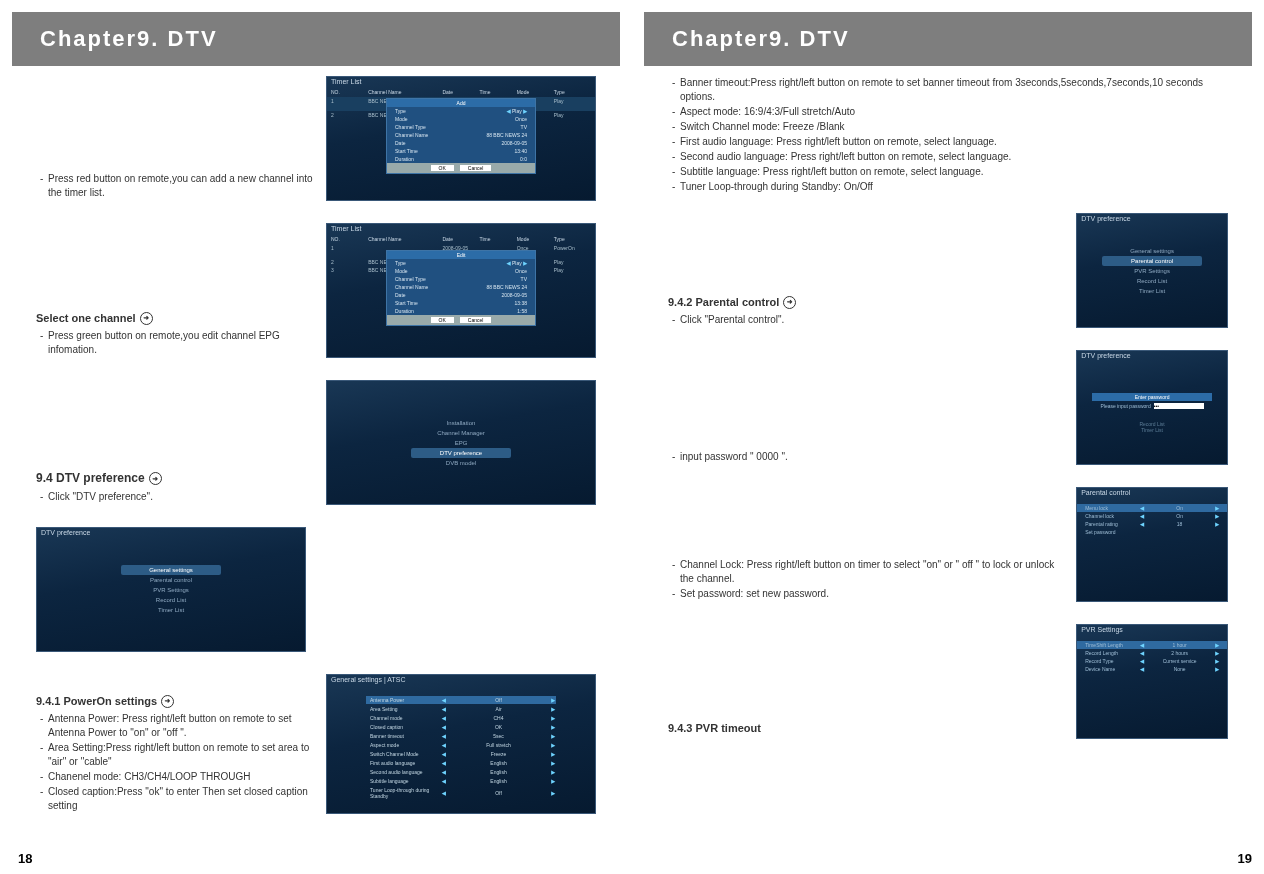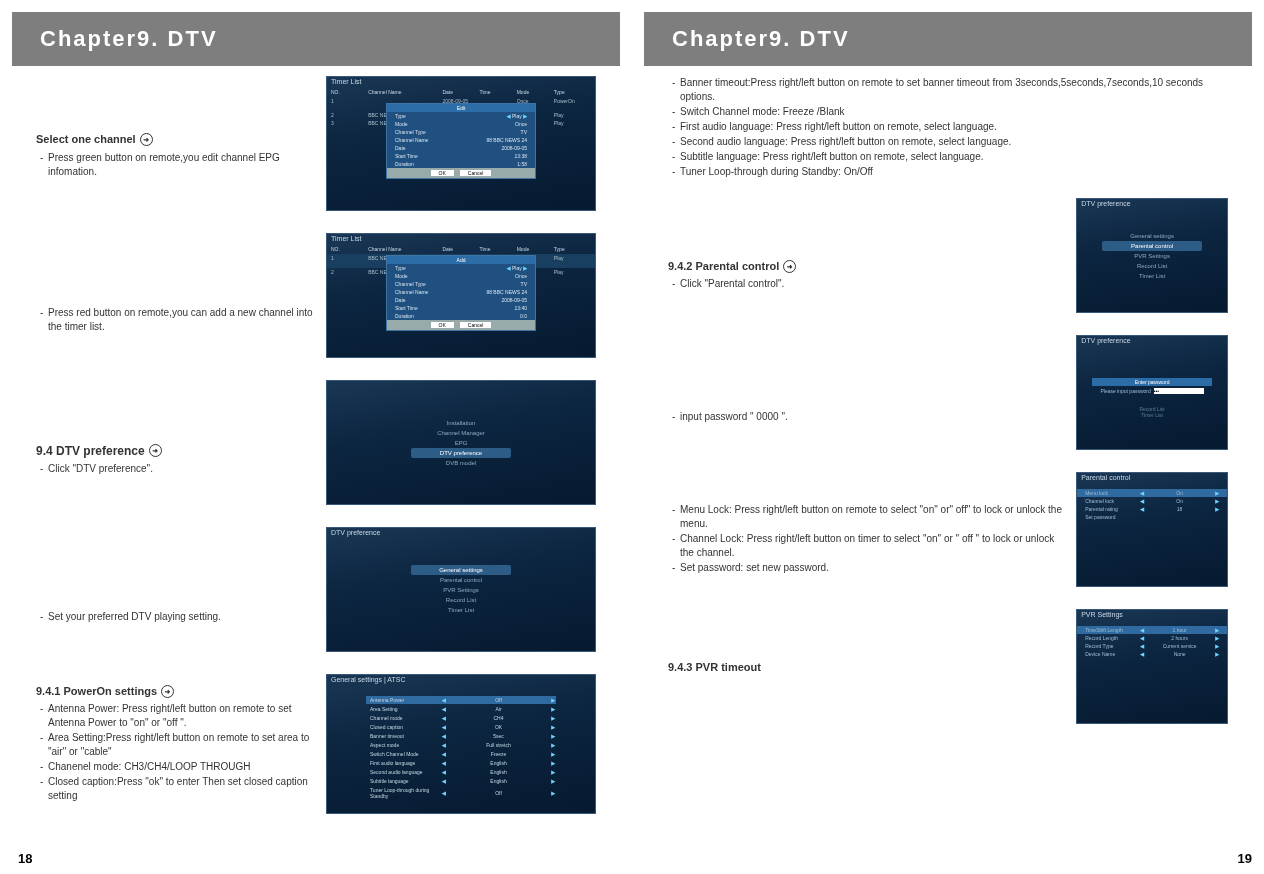--- a/index.html
+++ b/index.html
@@ -1,20 +1,20 @@
 <!DOCTYPE html>
 <html><head>
 <meta charset="utf-8">
 <style>
 *{margin:0;padding:0;box-sizing:border-box}
 body{background:#fff;font-family:Arial,Helvetica,sans-serif;width:1264px;height:874px;display:flex}
 .page{width:632px;height:874px;position:relative;padding:12px}
 .hdr{background:#7e7e7e;color:#fff;padding:14px 28px;font-weight:bold;font-size:22px;letter-spacing:2px;font-family:Arial Black,Arial,sans-serif}
 .content{padding:10px 24px 20px 24px;position:relative}
-.blk{display:flex;gap:10px;margin-bottom:22px;align-items:center}
+.blk{display:flex;gap:10px;margin-bottom:22px;align-items:flex-end}
 .lft{width:280px;font-size:10px;color:#333;line-height:1.4}
 .lft .tt{font-weight:bold;font-size:11px;margin-bottom:3px;display:flex;align-items:center;gap:4px}
 .lft .tt2{font-weight:bold;font-size:12px;margin-bottom:3px;display:flex;align-items:center;gap:4px}
 .lft ul{list-style:none;margin-left:4px}
 .lft ul li{position:relative;padding-left:8px;margin-bottom:1px}
 .lft ul li:before{content:'-';position:absolute;left:0}
 .ico{display:inline-flex;width:13px;height:13px;border:1px solid #333;border-radius:50%;align-items:center;justify-content:center;font-size:7px}
 .shot{position:relative;background:linear-gradient(170deg,#193755 0%,#0c2540 40%,#061a30 100%);border:1px solid #3a5878;overflow:hidden}
 .shot .cap{position:absolute;top:1px;left:4px;color:#c9d8e6;font-size:7px}
 .menu{position:absolute;left:50%;top:50%;transform:translate(-50%,-50%);width:100px}
@@ -50,20 +50,92 @@
 .pclist .pr.sel{background:#2f6aa0}
 </style>
 </head>
 <body>
 
 <div class="page">
  <div class="hdr">Chapter9.  DTV</div>
  <div class="content">
 
   <div class="blk">
+   <div class="lft" style="padding-top:50px">
+    <ul>
+            <li>Press red button on remote,you can add a new channel into the timer list.</li>
+          </ul>
+   </div>
+   <div class="shot" style="width:270px;height:125px">
+    <span class="cap">Timer List</span>
+    <div class="tblsh" style="padding-top:10px">
+     <div class="hrow">
+              <span>NO.</span>
+              <span style="flex:2">Channel Name</span>
+              <span>Date</span>
+              <span>Time</span>
+              <span>Mode</span>
+              <span>Type</span>
+            </div>
+     <div class="drow" style="background:#193f60">
+              <span>1</span>
+              <span style="flex:2">BBC NEWS 24</span>
+              <span>2008-09-05 13:40</span>
+              <span></span>
+              <span>Once</span>
+              <span>Play</span>
+            </div>
+     <div class="drow">
+              <span>2</span>
+              <span style="flex:2">BBC NEWS 24</span>
+              <span></span>
+              <span></span>
+              <span>Once</span>
+              <span>Play</span>
+            </div>
+    </div>
+    <div class="dlg">
+     <div class="dti">Add</div>
+     <div class="drw">
+              <span>Type</span>
+              <span><span class="ar">◀</span> <span>Play</span> <span class="ar">▶</span></span>
+            </div>
+     <div class="drw">
+              <span>Mode</span>
+              <span>Once</span>
+            </div>
+     <div class="drw">
+              <span>Channel Type</span>
+              <span>TV</span>
+            </div>
+     <div class="drw">
+              <span>Channel Name</span>
+              <span>88  BBC NEWS 24</span>
+            </div>
+     <div class="drw">
+              <span>Date</span>
+              <span>2008-09-05</span>
+            </div>
+     <div class="drw">
+              <span>Start Time</span>
+              <span>13:40</span>
+            </div>
+     <div class="drw">
+              <span>Duration</span>
+              <span>0:0</span>
+            </div>
+     <div class="btns">
+              <span>OK</span>
+              <span>Cancel</span>
+            </div>
+    </div>
+   </div>
+  </div>
+
+  <div class="blk">
    <div class="lft" style="padding-top:25px">
     <div class="tt">
             <span>Select one channel</span>
             <span class="ico">➜</span>
           </div>
     <ul>
             <li>Press green button on remote,you edit channel EPG infomation.</li>
           </ul>
    </div>
    <div class="shot" style="width:270px;height:135px">
@@ -134,92 +206,20 @@
             </div>
      <div class="btns">
               <span>OK</span>
               <span>Cancel</span>
             </div>
     </div>
    </div>
   </div>
 
   <div class="blk">
-   <div class="lft" style="padding-top:50px">
-    <ul>
-            <li>Press red button on remote,you can add a new channel into the timer list.</li>
-          </ul>
-   </div>
-   <div class="shot" style="width:270px;height:125px">
-    <span class="cap">Timer List</span>
-    <div class="tblsh" style="padding-top:10px">
-     <div class="hrow">
-              <span>NO.</span>
-              <span style="flex:2">Channel Name</span>
-              <span>Date</span>
-              <span>Time</span>
-              <span>Mode</span>
-              <span>Type</span>
-            </div>
-     <div class="drow" style="background:#193f60">
-              <span>1</span>
-              <span style="flex:2">BBC NEWS 24</span>
-              <span>2008-09-05 13:40</span>
-              <span></span>
-              <span>Once</span>
-              <span>Play</span>
-            </div>
-     <div class="drow">
-              <span>2</span>
-              <span style="flex:2">BBC NEWS 24</span>
-              <span></span>
-              <span></span>
-              <span>Once</span>
-              <span>Play</span>
-            </div>
-    </div>
-    <div class="dlg">
-     <div class="dti">Add</div>
-     <div class="drw">
-              <span>Type</span>
-              <span><span class="ar">◀</span> <span>Play</span> <span class="ar">▶</span></span>
-            </div>
-     <div class="drw">
-              <span>Mode</span>
-              <span>Once</span>
-            </div>
-     <div class="drw">
-              <span>Channel Type</span>
-              <span>TV</span>
-            </div>
-     <div class="drw">
-              <span>Channel Name</span>
-              <span>88  BBC NEWS 24</span>
-            </div>
-     <div class="drw">
-              <span>Date</span>
-              <span>2008-09-05</span>
-            </div>
-     <div class="drw">
-              <span>Start Time</span>
-              <span>13:40</span>
-            </div>
-     <div class="drw">
-              <span>Duration</span>
-              <span>0:0</span>
-            </div>
-     <div class="btns">
-              <span>OK</span>
-              <span>Cancel</span>
-            </div>
-    </div>
-   </div>
-  </div>
-
-  <div class="blk">
    <div class="lft" style="padding-top:35px">
     <div class="tt2">
             <span>9.4 DTV preference</span>
             <span class="ico">➜</span>
           </div>
     <ul>
             <li>Click "DTV preference".</li>
           </ul>
    </div>
    <div class="shot" style="width:270px;height:125px">
@@ -227,25 +227,20 @@
      <div>Installation</div>
      <div>Channel Manager</div>
      <div>EPG</div>
      <div class="sel">DTV preference</div>
      <div>DVB model</div>
     </div>
    </div>
   </div>
 
   <div class="blk">
-   <div class="lft" style="padding-top:55px">
-    <ul>
-            <li>Set your preferred DTV playing setting.</li>
-          </ul>
-   </div>
    <div class="shot" style="width:270px;height:125px">
     <span class="cap">DTV preference</span>
     <div class="menu">
      <div class="sel">General settings</div>
      <div>Parental control</div>
      <div>PVR Settings</div>
      <div>Record List</div>
      <div>Timer List</div>
     </div>
    </div>
@@ -342,20 +337,21 @@
 </div>
 
 <div class="page">
  <div class="hdr">Chapter9.  DTV</div>
  <div class="content">
 
   <div class="blk" style="margin-bottom:18px">
    <div class="lft" style="width:560px">
     <ul>
      <li>Banner timeout:Press right/left button on remote to set banner timeout from 3seconds,5seconds,7seconds,10 seconds options.</li>
+     <li>Aspect mode: 16:9/4:3/Full stretch/Auto</li>
      <li>Switch Channel mode: Freeze /Blank</li>
      <li>First audio language: Press right/left button on remote, select language.</li>
      <li>Second audio language: Press right/left button on remote, select language.</li>
      <li>Subtitle language: Press right/left button on remote, select language.</li>
      <li>Tuner Loop-through during Standby: On/Off</li>
     </ul>
    </div>
   </div>
 
   <div class="blk">
@@ -398,21 +394,20 @@
     <div style="position:absolute;left:50%;top:62%;transform:translateX(-50%);font-size:5px;color:#5c7c96;text-align:center">
      <div>Record List</div>
      <div>Timer List</div>
     </div>
    </div>
   </div>
 
   <div class="blk">
    <div class="lft" style="padding-top:20px;width:420px">
     <ul>
-     <li>Menu Lock: Press right/left button on remote to select "on" or" off" to lock or unlock the menu.</li>
      <li>Channel Lock: Press right/left button on timer to select "on" or " off " to lock or unlock the channel.</li>
      <li>Set password: set new password.</li>
     </ul>
    </div>
    <div class="shot" style="width:160px;height:115px">
     <span class="cap">Parental control</span>
     <div class="pclist">
      <div class="pr sel">
               <span class="pn">Menu lock</span>
               <span class="ar">◀</span>

